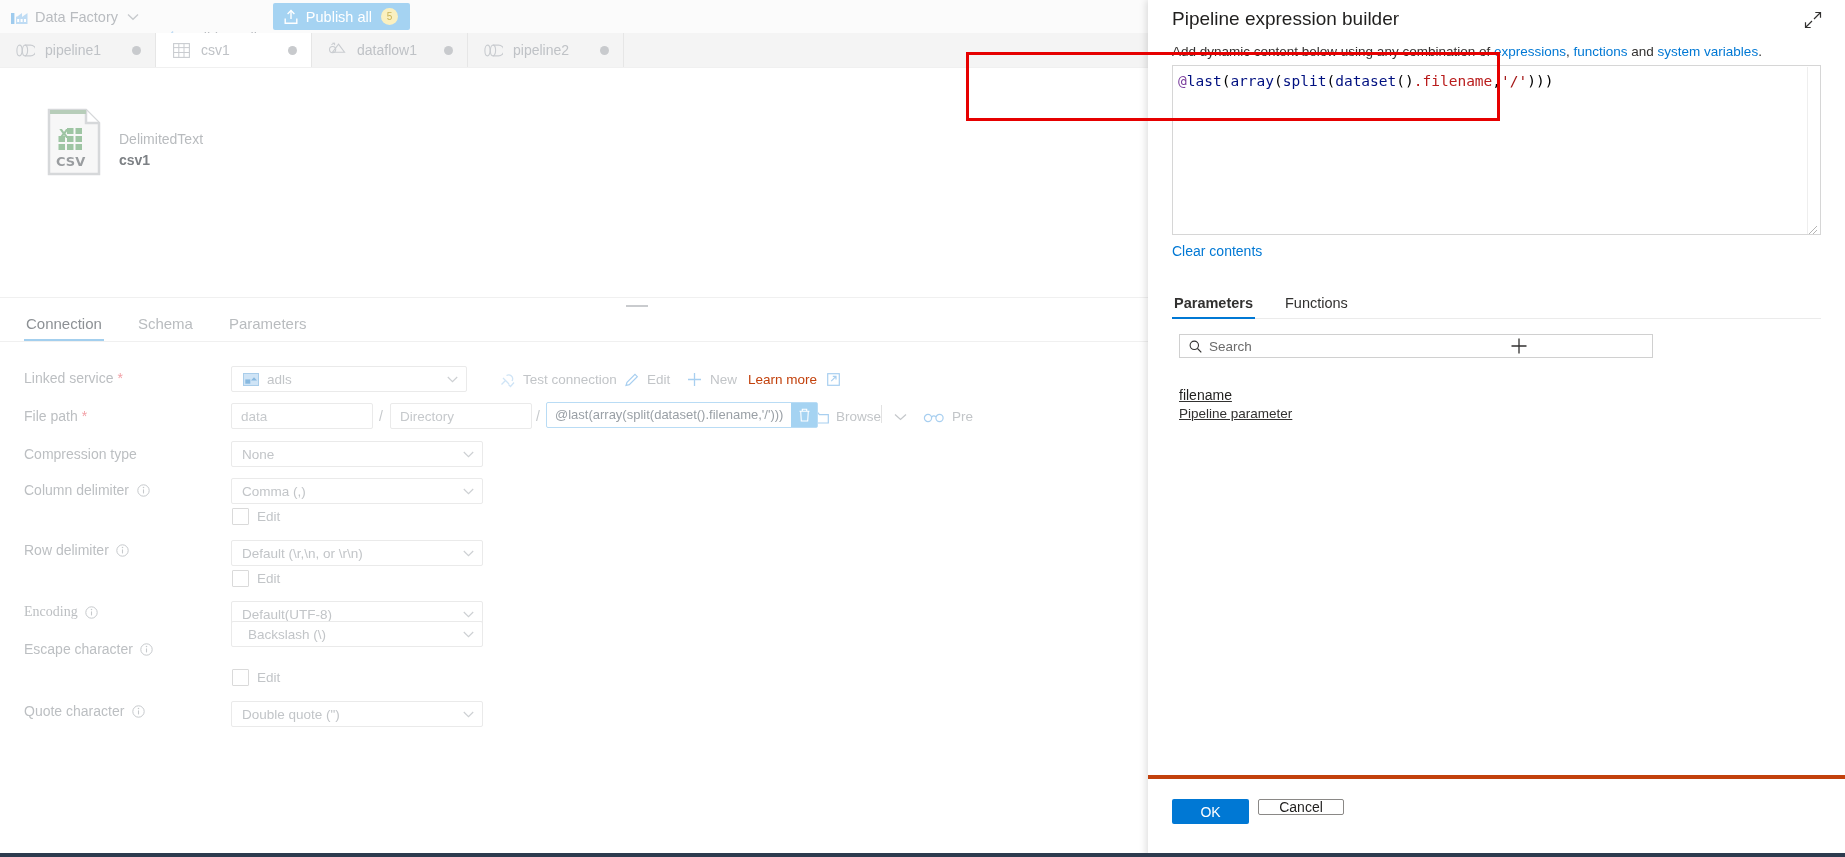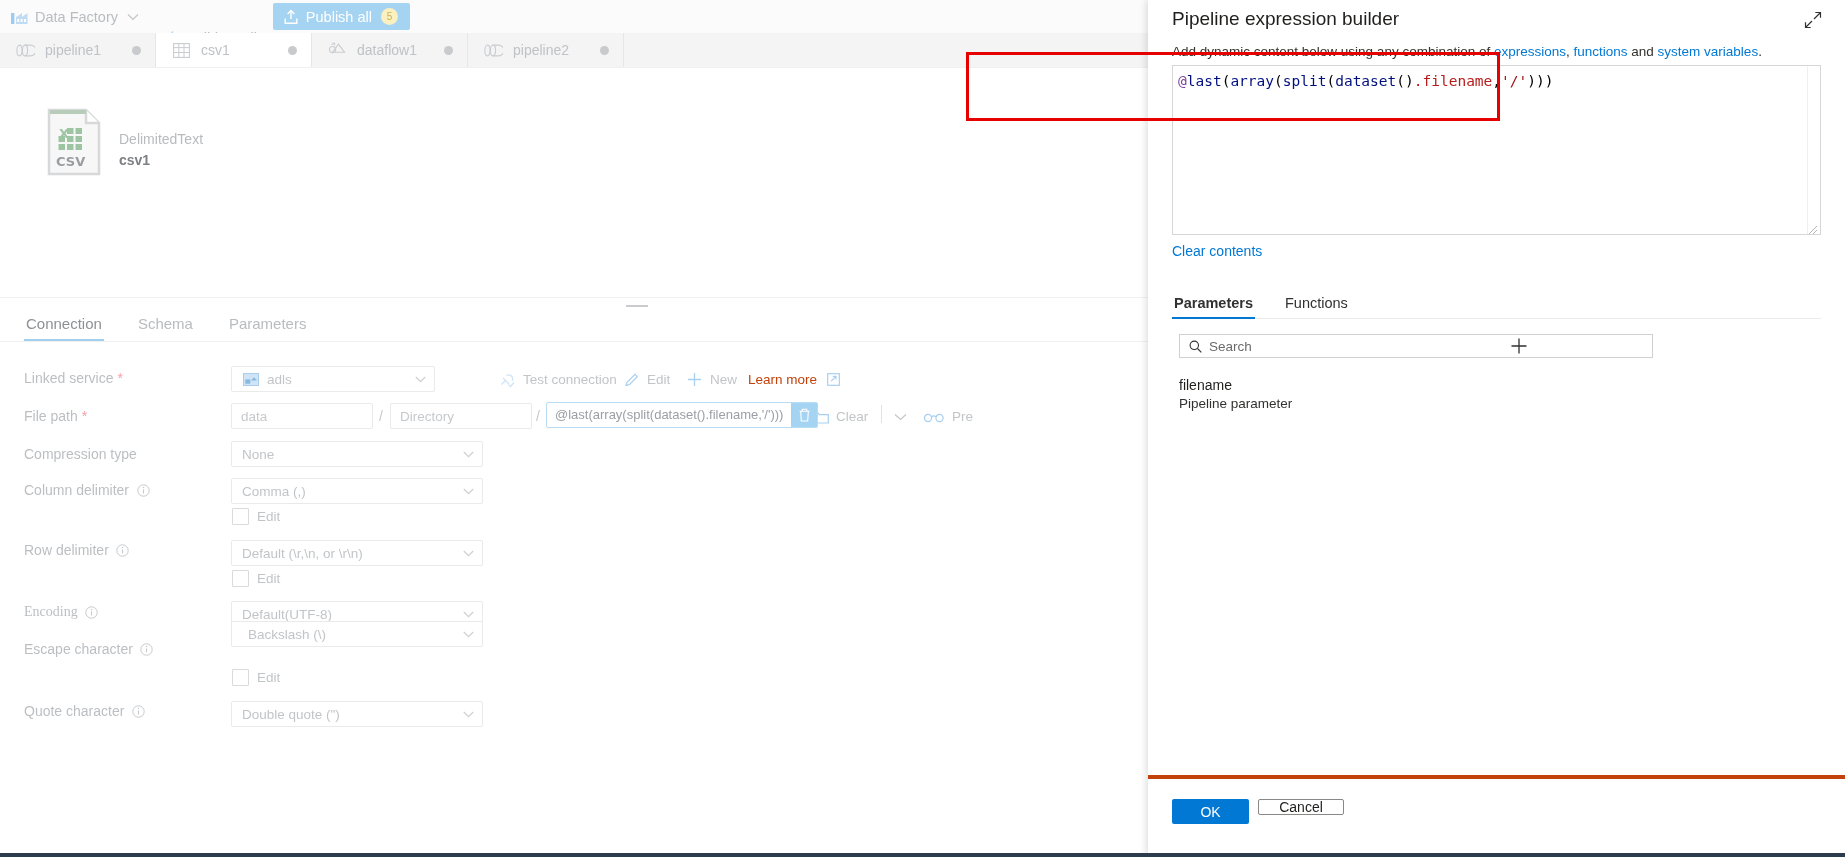--- a/index.html
+++ b/index.html
@@ -454,22 +454,23 @@
   #add-param {
     position: absolute;
     left: 1509px; top: 336px;
     width: 20px; height: 20px;
     display: flex;
     align-items: center;
     justify-content: center;
   }
   #param-list {
     position: absolute;
-    left: 31px; top: 376px;
+    left: 31px; top: 386px;
     width: 630px;
+    text-decoration: underline;
   }
   .param-item { margin-bottom: 10px; }
   .param-name {
     font-size: 14px;
     color: #201f1e;
     line-height: 19px;
   }
   .param-kind {
     font-size: 13.5px;
     color: #323130;
@@ -650,21 +651,21 @@
     <div class="prop-tab">Schema</div>
     <div class="prop-tab">Parameters</div>
   </div>
 
   <div id="form-body">
 
     <div class="form-label" style="top: 28px;">
       <span>Linked service</span>
         <span class="req-star">*</span>
     </div>
-    <div class="ctl-dropdown" style="left: 231px; top: 24px; width: 204px;">
+    <div class="ctl-dropdown" style="left: 231px; top: 24px; width: 236px;">
       <span class="dd-lead">
         <svg width="16" height="13" viewBox="0 0 16 13">
           <rect x="0.5" y="0.5" width="15" height="12" fill="#cfe4f6" stroke="#a9cdea" stroke-width="1"></rect>
           <rect x="2.3" y="6.4" width="5" height="4.3" fill="#88b9e0"></rect>
           <path d="M8 7.5 L11 4.2 L14 7.5" fill="#88b9e0"></path>
         </svg>
       </span>
       <span class="dd-val">adls</span>
       <span class="dd-chev">
         <svg width="11" height="7" viewBox="0 0 11 7">
@@ -721,21 +722,21 @@
       <span>Directory</span>
     </div>
     <span class="path-sep" style="left: 536px; top: 66px;">/</span>
 
     <div class="link-action" style="left: 812px; top: 66px;">
       <span class="la-ico">
         <svg width="17" height="14" viewBox="0 0 17 14">
           <path d="M0.7 2.8 H6 L7.4 4.6 H16.3 V13 H0.7 Z" stroke="#a8cff0" stroke-width="1.2" fill="none"></path>
         </svg>
       </span>
-      <span>Clear</span>
+      <span>Browse</span>
     </div>
     <div class="link-action" style="left: 892px; top: 66px;">
       <span class="la-ico" style="margin-right: 0;">
         <svg width="13" height="8" viewBox="0 0 13 8">
             <path d="M1 1.4 L6.5 6.4 L12 1.4" stroke="#c5c8cb" stroke-width="1.3" fill="none"></path>
           </svg>
       </span>
     </div>
     <div class="link-action" style="left: 923px; top: 66px;">
       <span class="la-ico" style="width: 22px;">

